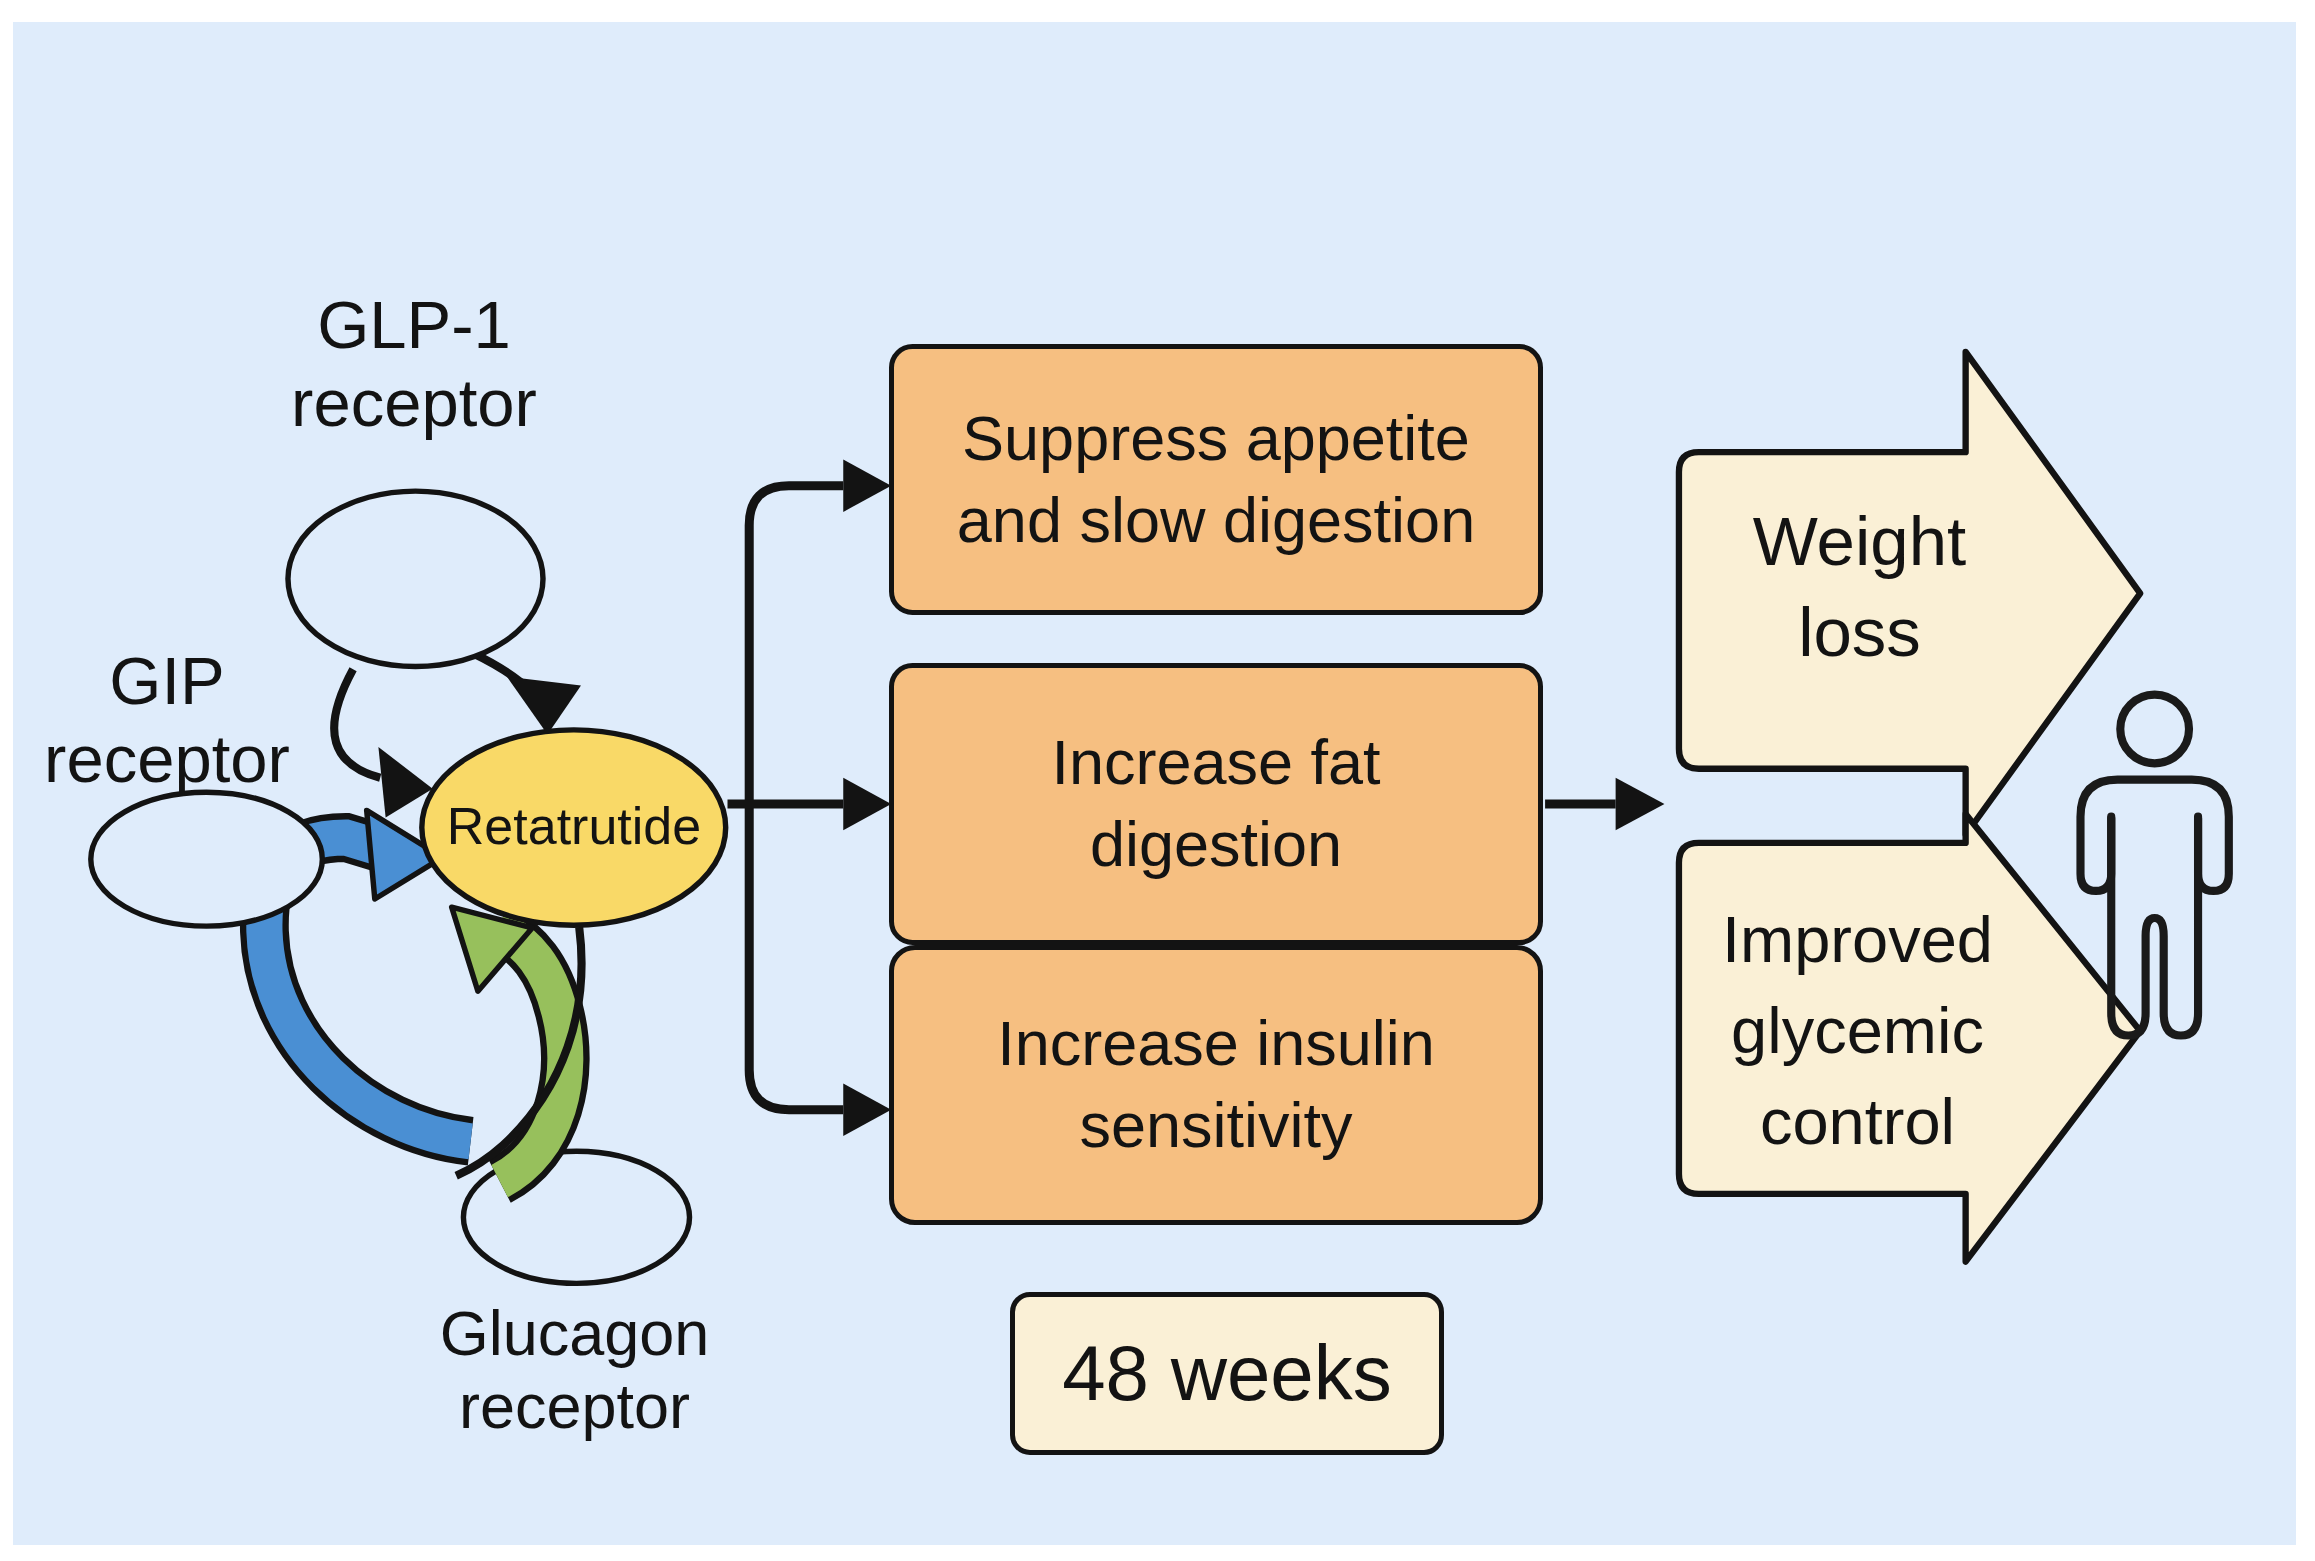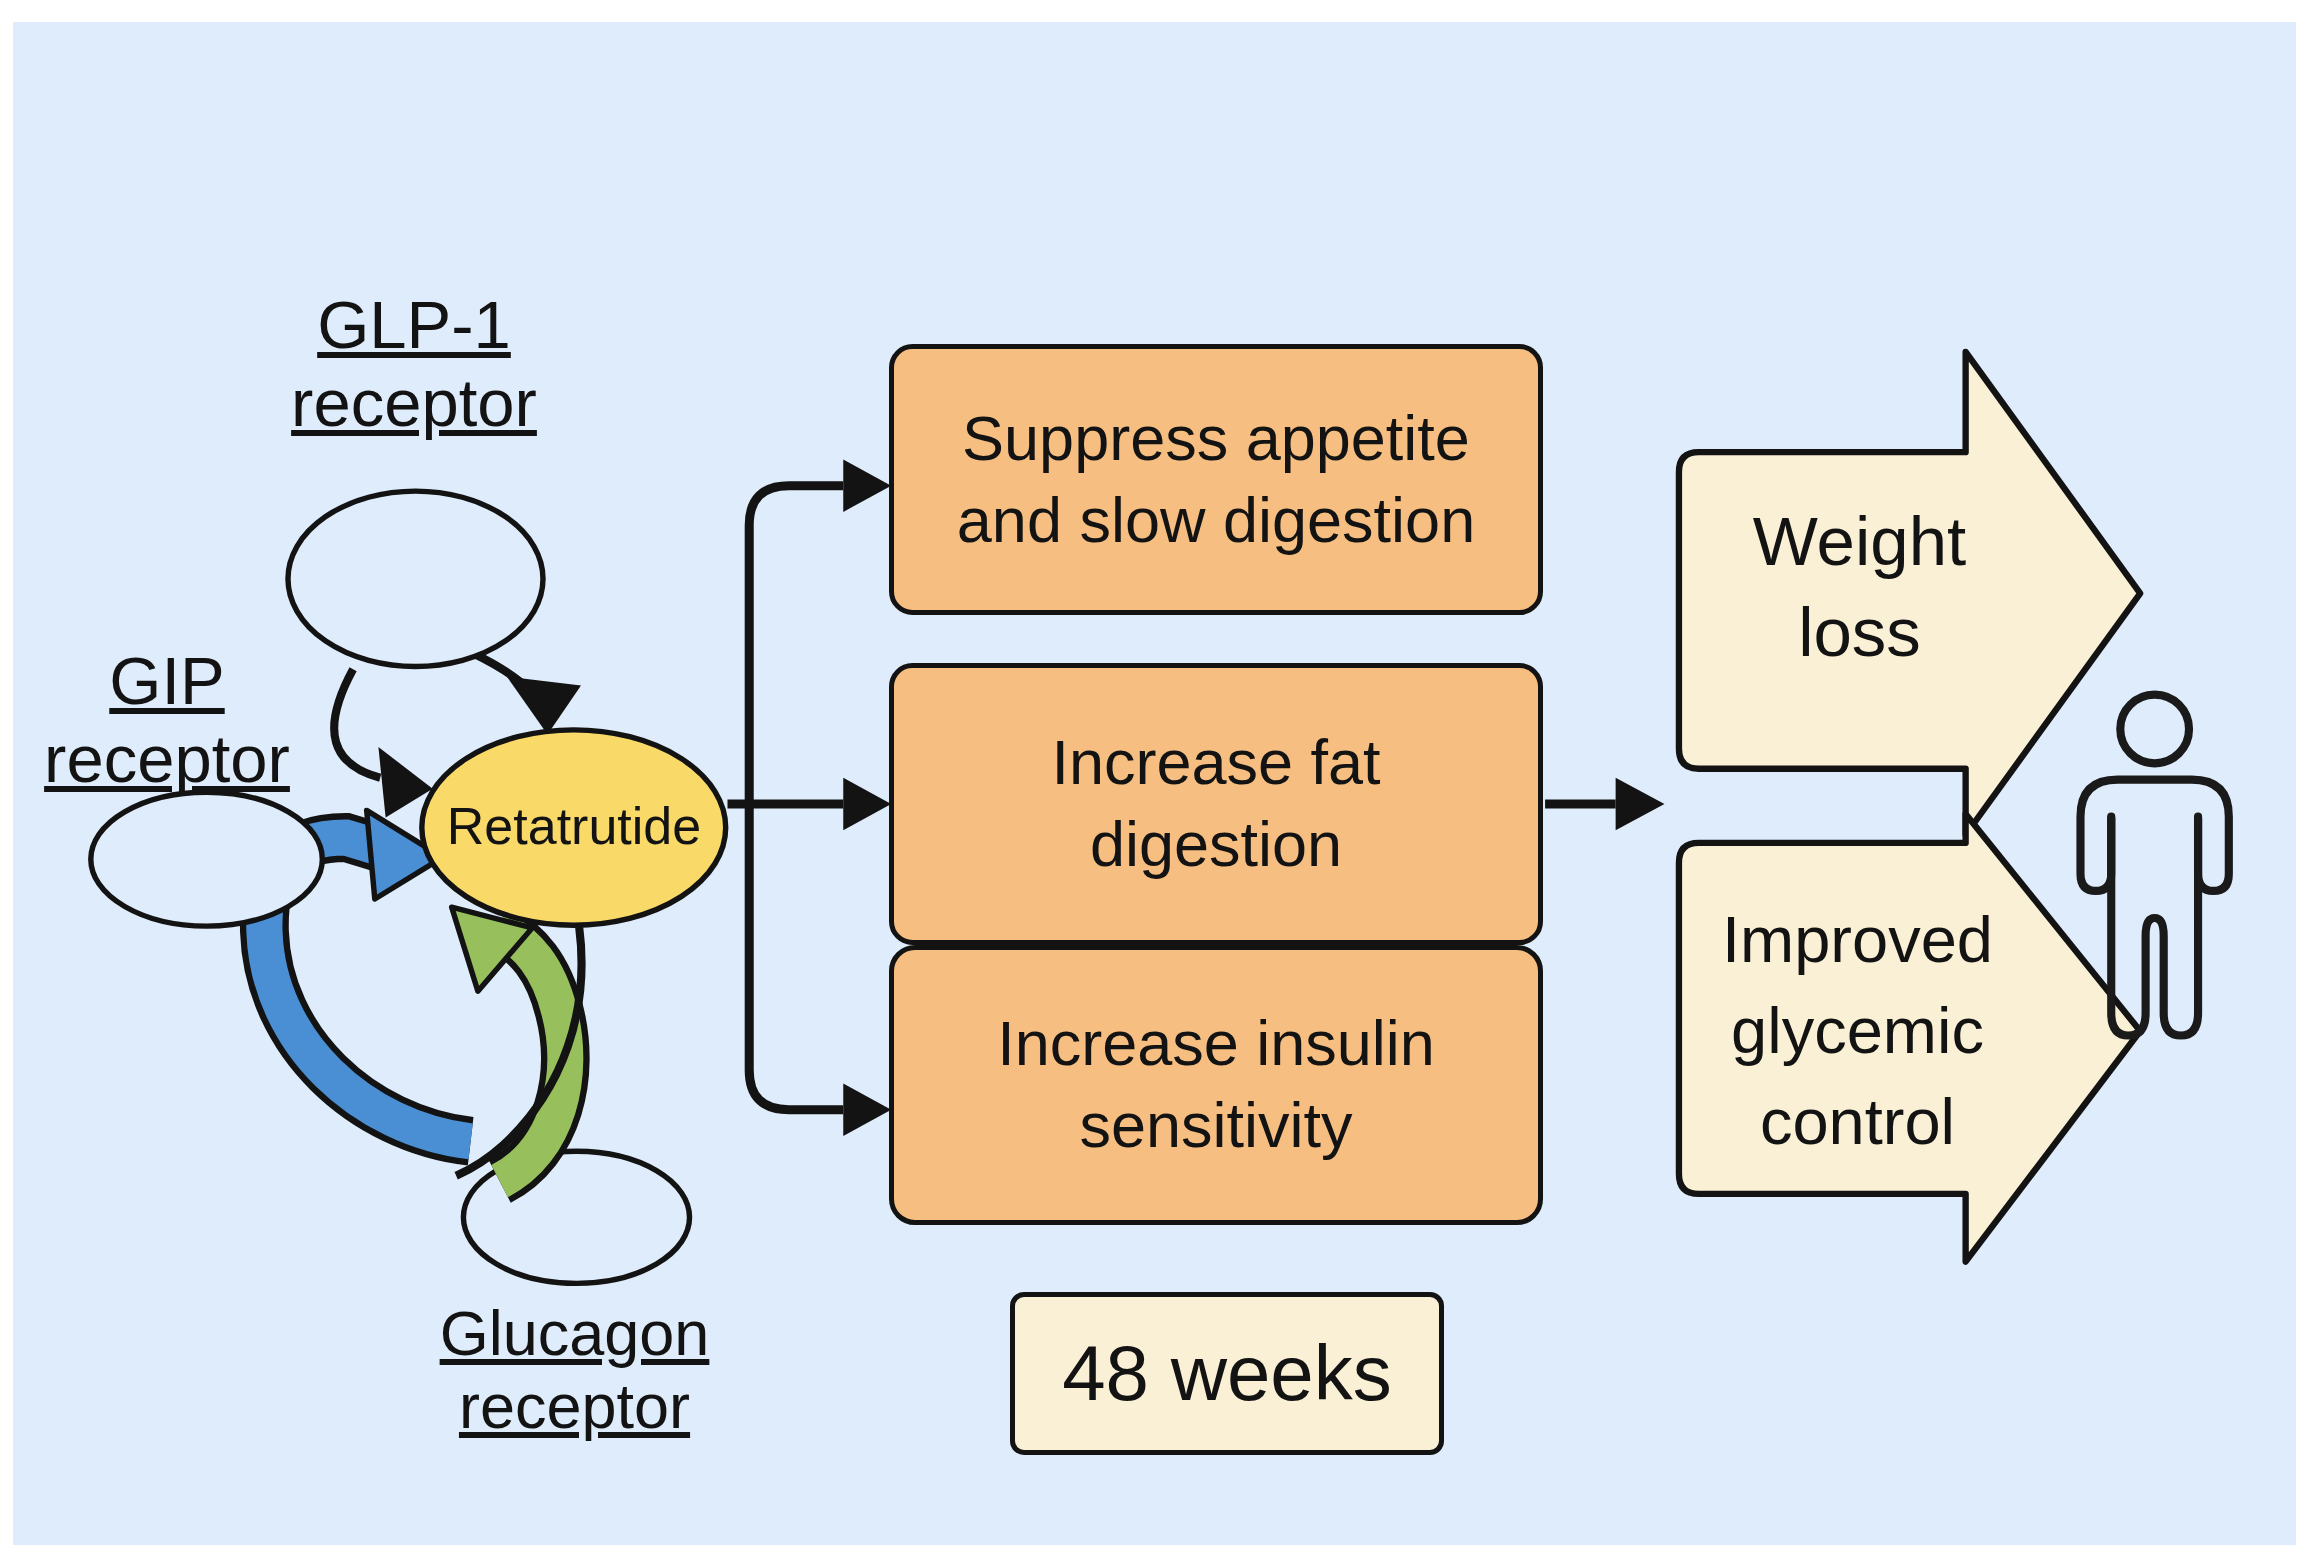--- a/index.html
+++ b/index.html
@@ -12,21 +12,21 @@
     background:#dfecfb;
   }
   #shapes { position:absolute; left:0; top:0; width:2316px; height:1561px; }
 
   .txt { position:absolute; text-align:center; white-space:pre-line; color:#131313; }
 
   #title {
     left:0; top:69px; width:2243px; font-size:92px; font-weight:700;
     letter-spacing:-2.7px; white-space:nowrap;
   }
-  .node-label { font-size:67px; line-height:1.16; font-weight:400;text-decoration:underline; }
+  .node-label { font-size:67px; line-height:1.16; font-weight:400; }
   #glp1-label     { left:233px;  top:286px;  width:362px; }
   #gip-label      { left:11px;   top:642px;  width:312px; }
   #glucagon-label { left:380px;  top:1297px; width:389px; font-size:63px; }
   #drug-label     { left:422px;  top:796px;  width:304px; height:63px; font-size:52px; }
 
   .effect-box {
     position:absolute; left:889px; width:654px; box-sizing:border-box;
     background:#f6bf81; border:5.4px solid #131313; border-radius:23.5px;
     display:flex; align-items:center; justify-content:center; text-align:center;
     font-size:63px; line-height:1.3; font-weight:400; padding:0 33px;
@@ -35,21 +35,21 @@
   #effect-2 { top:663px;  height:282px; }
   #effect-3 { top:945px; height:280px;border-radius:26px; }
 
   .outcome-label { font-size:69px; line-height:1.32; font-weight:400; }
   #outcome-1-label { left:1715px; top:496px; width:289px; }
   #outcome-2-label { left:1708px; top:894px; width:299px; font-size:65px; line-height:1.4; }
 
   #weeks-box {
     position:absolute; left:1010px; top:1292px; width:434px; height:163px;
     box-sizing:border-box; background:#faf0d6; border:5.4px solid #131313;
-    border-radius:14px; display:flex; align-items:center; justify-content:center;
+    border-radius:20px; display:flex; align-items:center; justify-content:center;
     font-size:78px; font-weight:400;
   }
 
   .ink-line   { fill:none; stroke:#131313; }
   .band-outer { fill:none; stroke:#131313; stroke-width:54; }
   .band-inner { fill:none; stroke-width:40; }
   .arrowhead  { stroke:#131313; stroke-width:6; stroke-linejoin:round; }
   .ellipse-node { stroke:#131313; stroke-width:6; }
   .big-arrow  { stroke:#131313; stroke-width:7; stroke-linejoin:round; }
   .person     { fill:none; stroke:#1a1a1a; stroke-width:9; stroke-linecap:round; stroke-linejoin:round; }

